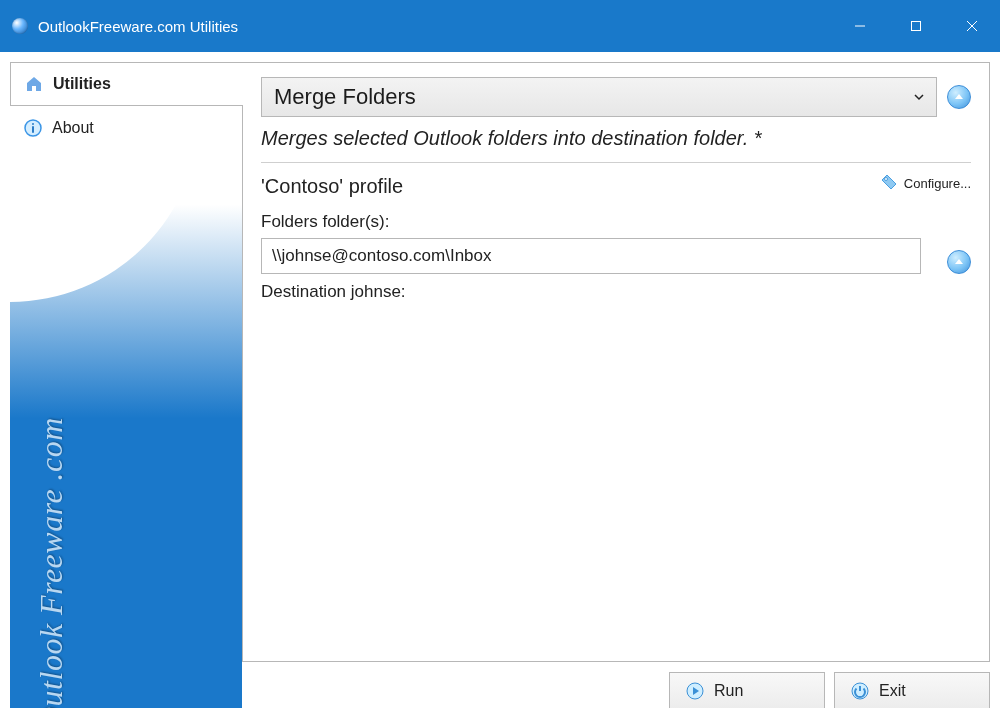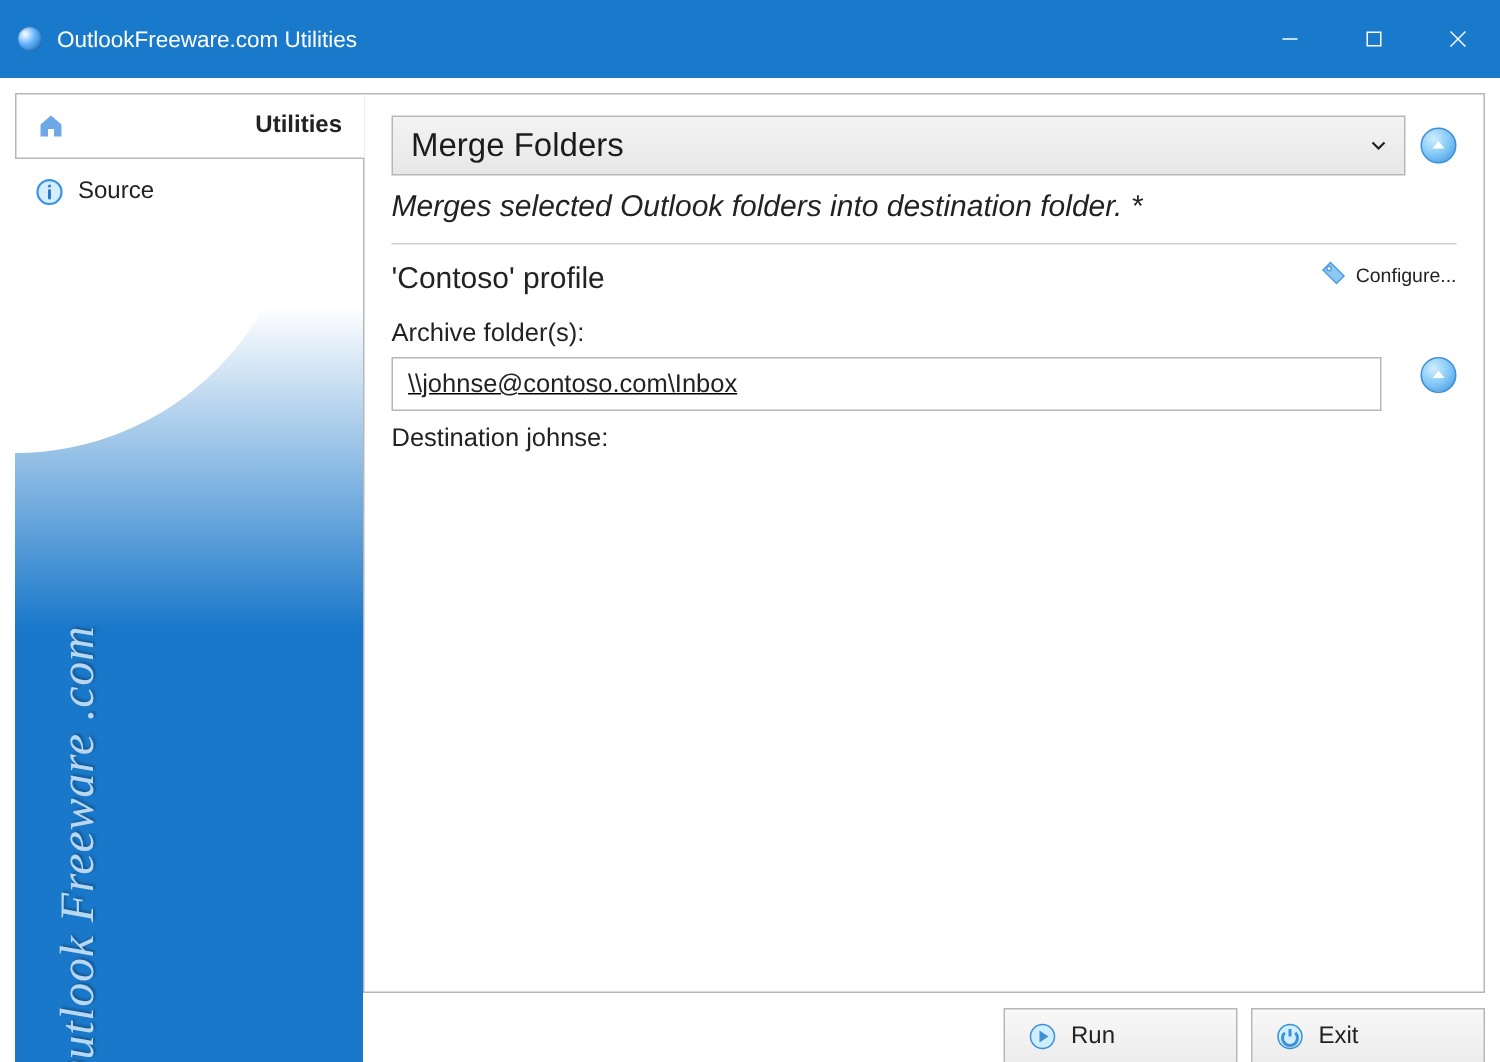--- a/index.html
+++ b/index.html
@@ -63,21 +63,20 @@
   font-size: 16px;
   color: #222;
   cursor: pointer;
 }
 .tab.active {
   border: 1px solid #b7b7b7;
   border-right: none;
   background: #fff;
   font-weight: 700;
   position: relative;
-  justify-content: space-between;
 }
 .tab.active::after {
   content: "";
   position: absolute;
   right: -1px; top: 0; bottom: 0;
   width: 2px; background: #fff;
 }
 .tab .ticon { width: 18px; height: 18px; margin-right: 10px; display: inline-flex; align-items:center; justify-content:center; }
 .tab .home svg { fill: #6ea8e6; }
 .tab .info svg circle:first-child { fill: #d5eeff; stroke:#3a95e6; stroke-width:1.5;}
@@ -159,21 +158,21 @@
   padding-bottom: 6px;
 }
 .profile-name { font-size: 20px; color: #222; padding-top: 2px;}
 .configure {
   display: flex; align-items: center; gap: 6px;
   font-size: 13px; color: #222; cursor: pointer;
 }
 .tag-icon svg { fill:#8ec9f2; stroke:#4b9fe0; stroke-width:1; }
 .field-block { margin-top: 8px; }
 .field-label { font-size: 17px; color: #222; margin-bottom: 6px; }
-.field-row { display: flex; align-items: flex-start; gap: 26px; text-decoration: underline; }
+.field-row { display: flex; align-items: flex-end; gap: 26px; }
 .text-input {
   flex: 1;
   height: 36px;
   border: 1px solid #b7b7b7;
   padding: 4px 10px;
   font-size: 17px;
   color: #222;
   font-family: inherit;
   background: #fff;
 }
@@ -237,21 +236,21 @@
           </span>
           <span>Utilities</span>
         </div>
         <div class="tab">
           <span class="ticon info">
             <svg width="18" height="18" viewBox="0 0 18 18">
                 <circle cx="9" cy="9" r="8"></circle>
                 <path d="M9 5 L9 5 M9 8 L9 13" stroke-linecap="round"></path>
               </svg>
           </span>
-          <span>Source</span>
+          <span>About</span>
         </div>
       </div>
       <div class="brand">Outlook Freeware .com</div>
     </div>
 
     <div class="main">
       <div class="panel">
 
         <div class="header-row">
           <div class="header-box">
@@ -279,21 +278,21 @@
               <svg width="18" height="18" viewBox="0 0 18 18">
                   <path d="M2 7 L7 2 L16 11 L11 16 Z"></path>
                   <circle cx="6" cy="6" r="1.5" fill="#fff"></circle>
                 </svg>
             </span>
             <span>Configure...</span>
           </div>
         </div>
 
         <div class="field-block">
-          <div class="field-label">Archive folder(s):</div>
+          <div class="field-label">Folders folder(s):</div>
           <div class="field-row">
             <input class="text-input" value="\\johnse@contoso.com\Inbox" style="">
             <span class="round-btn">
               <svg width="12" height="12" viewBox="0 0 12 12">
                   <path d="M6 3 L10 8 L2 8 Z"></path>
                 </svg>
             </span>
           </div>
         </div>
 

